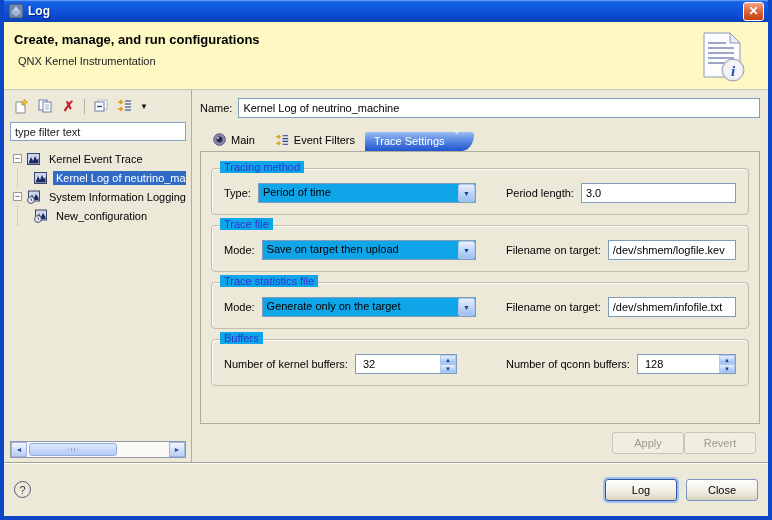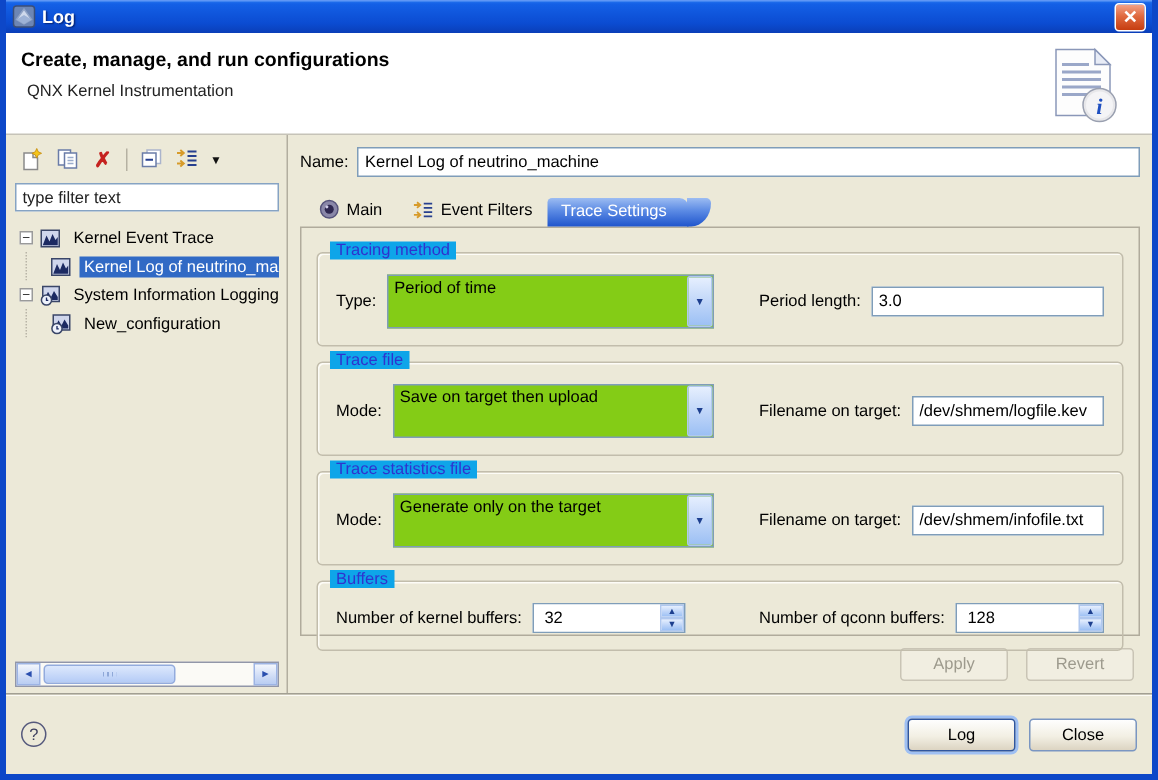--- a/index.html
+++ b/index.html
@@ -21,21 +21,21 @@
   .titlebar .appicon { width: 16px; height: 16px; margin-right: 4px; }
   .titlebar .title { color: #fff; font-weight: bold; font-size: 12px; text-shadow: 1px 1px 1px #04257a; flex: 1; }
   .btn-close {
     width: 21px; height: 19px; border: 1px solid #fff; border-radius: 3px;
     background: linear-gradient(180deg,#f3a38a 0%,#e06a40 45%,#c63d10 100%);
     color: #fff; font-weight: bold; font-size: 12px; line-height: 16px; text-align: center;
     cursor: pointer;
   }
   
   .header {
-    height: 68px; flex: 0 0 68px; background: #ffffff; position: relative;
+    height: 68px; flex: 0 0 68px; background: #fef9c3; position: relative;
     border-bottom: 1px solid #c6c3b8; padding: 10px 0 0 10px;
   }
   .header .h-title { font-size: 13px; font-weight: bold; color: #000; }
   .header .h-sub { font-size: 11px; color: #222; margin: 8px 0 0 4px; }
   .header .doc-icon { position: absolute; right: 20px; top: 7px; }
   
   .content { flex: 1; display: flex; min-height: 0; }
   
   .left {
     width: 188px; flex: 0 0 188px; display: flex; flex-direction: column;
@@ -114,38 +114,38 @@
   .group .gtitle {
     position: absolute; top: -8px; left: 8px; background: #0ea5e9; padding: 0 4px;
     font-size: 11px; color: #2f33cf;
   }
   .row { display: flex; align-items: center; }
   .col1 { width: 252px; flex: 0 0 252px; display: flex; align-items: center; }
   .col2 { flex: 1; display: flex; align-items: center; margin-left: 30px; min-width: 0; }
   .flabel { font-size: 11px; margin-right: 7px; white-space: nowrap; }
   .col1 .grow, .col2 .grow { flex: 1; min-width: 0; }
   
-  .combo { display: flex; height: 36px; border: 1px solid #7f9db9; background: #84cc16; cursor: pointer; justify-content: center; }
+  .combo { display: flex; height: 20px; border: 1px solid #7f9db9; background: #0ea5e9; cursor: pointer; justify-content: center; }
   .combo .cval { flex: 1; font-size: 11px; padding: 2px 4px; white-space: nowrap; overflow: hidden; }
   .combo .cbtn {
     width: 17px; flex: 0 0 17px; display: flex; align-items: center; justify-content: center;
     background: linear-gradient(180deg,#e6effe,#bdd4f8 55%,#9cc0f4); border: 1px solid #b0c8ef; border-radius: 2px;
     color: #1d3f8f; font-size: 7px;
   }
   
   .spin { display: flex; height: 20px; border: 1px solid #7f9db9; background: #fff; }
   .spin .sval { flex: 1; font-size: 11px; padding: 2px 7px; border: none; outline: none; min-width: 0; font-family: "Liberation Sans", sans-serif; }
   .spin .sbtns { width: 16px; flex: 0 0 16px; display: flex; flex-direction: column; }
   .spin .sb {
     flex: 1; display: flex; align-items: center; justify-content: center; font-size: 6px; color: #1d3f8f;
     background: linear-gradient(180deg,#e6effe,#bdd4f8 55%,#9cc0f4); border: 1px solid #b0c8ef; cursor: pointer;
   }
   .spin-k { width: 102px; flex: 0 0 102px; }
   
-  .applyrow { height: 38px; flex: 0 0 38px; display: flex; align-items: center; justify-content: flex-end; gap: 12px; padding-right: 4px; }
+  .applyrow { height: 38px; flex: 0 0 38px; display: flex; align-items: center; justify-content: flex-end; padding-right: 4px; }
   .btn-dis {
     min-width: 72px; height: 22px; font-family: "Liberation Sans", sans-serif; font-size: 11px;
     background: #f1eee1; border: 1px solid #c9c4b5; border-radius: 3px; color: #9d9a8d; padding: 0 14px;
   }
   
   .footer {
     height: 54px; flex: 0 0 54px; border-top: 1px solid #a29f93; box-shadow: inset 0 1px 0 #fcfbf5;
     display: flex; align-items: center; padding: 0 10px;
   }
   .help-circle {

